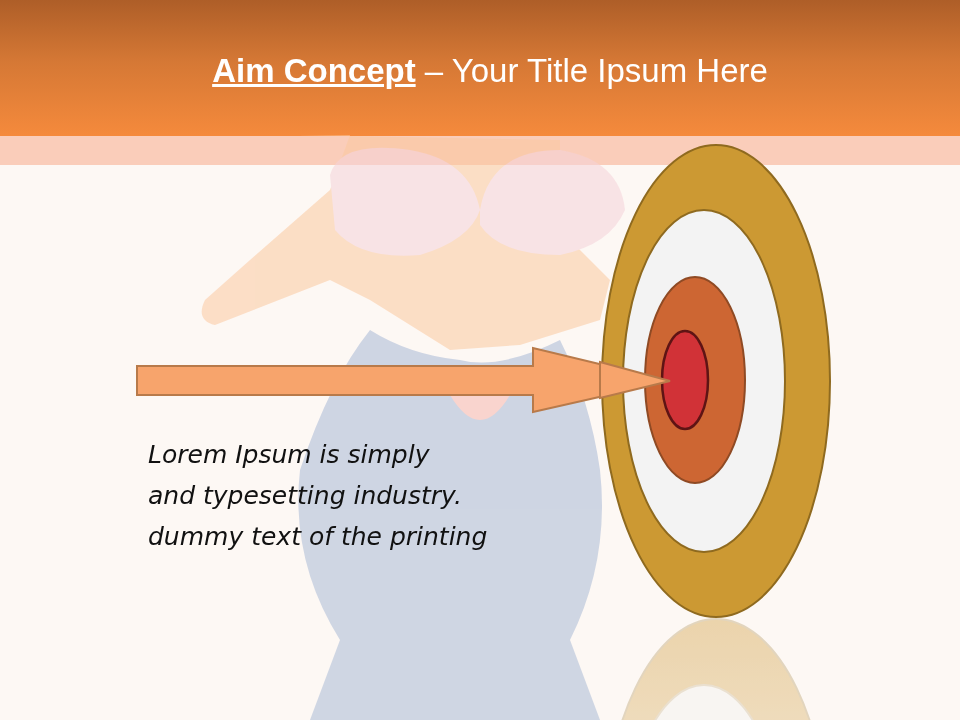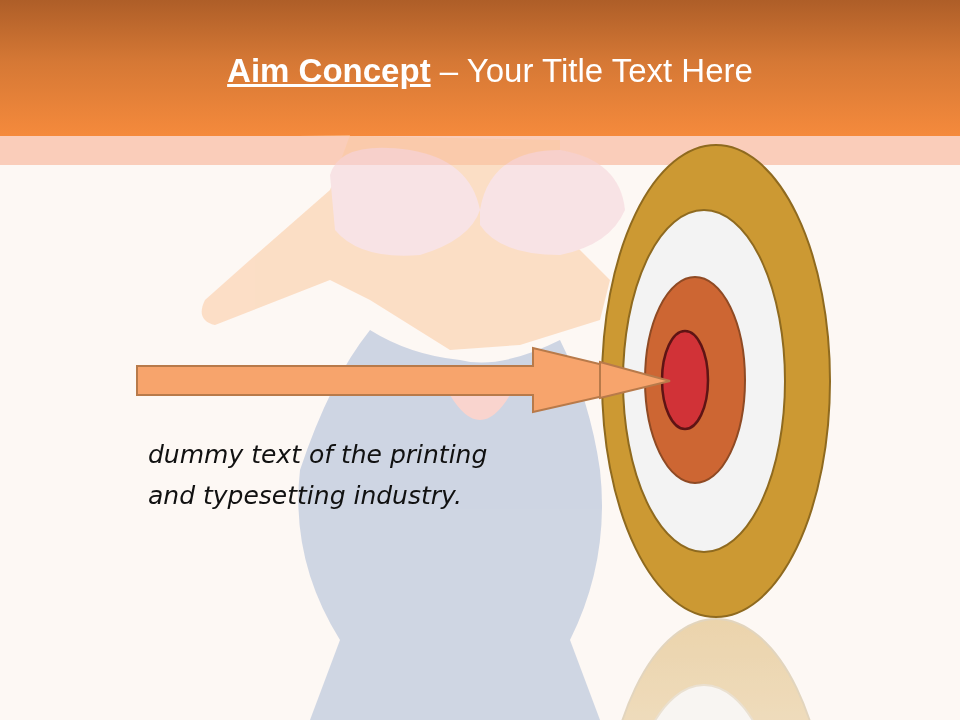--- a/index.html
+++ b/index.html
@@ -46,18 +46,19 @@
   <g>
     <ellipse cx="716" cy="381" rx="114" ry="236" fill="#CC9933" stroke="#8F6A1F" stroke-width="2"></ellipse>
     <ellipse cx="704" cy="381" rx="81" ry="171" fill="#F3F3F3" stroke="#8F6A1F" stroke-width="2"></ellipse>
     <ellipse cx="695" cy="380" rx="50" ry="103" fill="#CD6633" stroke="#8F4A24" stroke-width="2"></ellipse>
     <ellipse cx="685" cy="380" rx="23" ry="49" fill="#D13237" stroke="#5E1414" stroke-width="2.5"></ellipse>
   </g>
 
   <polygon points="600,362 670,381 600,398" fill="#F7A46C" stroke="#B87A4A" stroke-width="2"></polygon>
 </svg>
 
-<div class="title"><b>Aim Concept</b><span class="thin"> – </span><span class="thin">Your Title Text Here</span></div>
+<div class="title"><b>Aim Concept</b><span class="thin"> – </span><span class="thin">Your Title Ipsum Here</span></div>
 
 <div class="body-text">
+  <div>Lorem Ipsum is simply</div>
+  <div>and typesetting industry.</div>
   <div>dummy text of the printing</div>
-  <div>and typesetting industry.</div>
 </div>
 
 </body></html>

